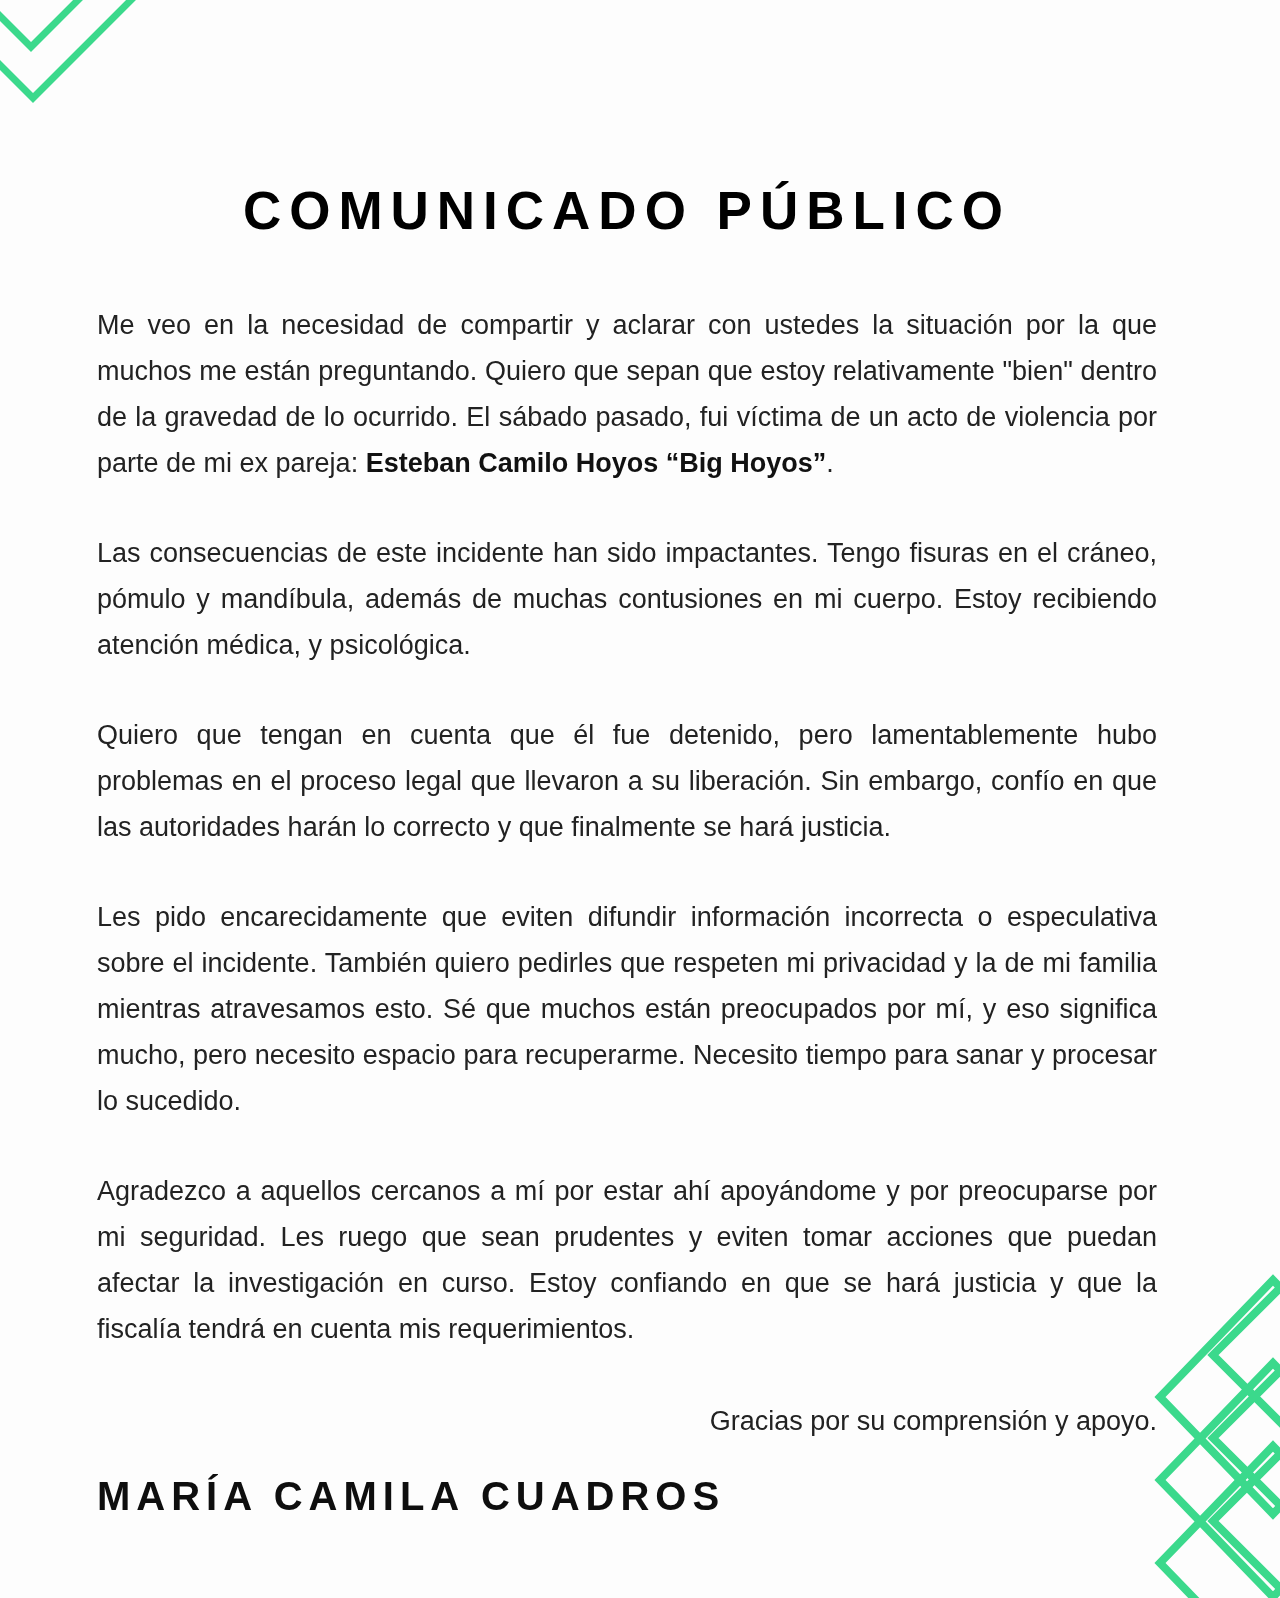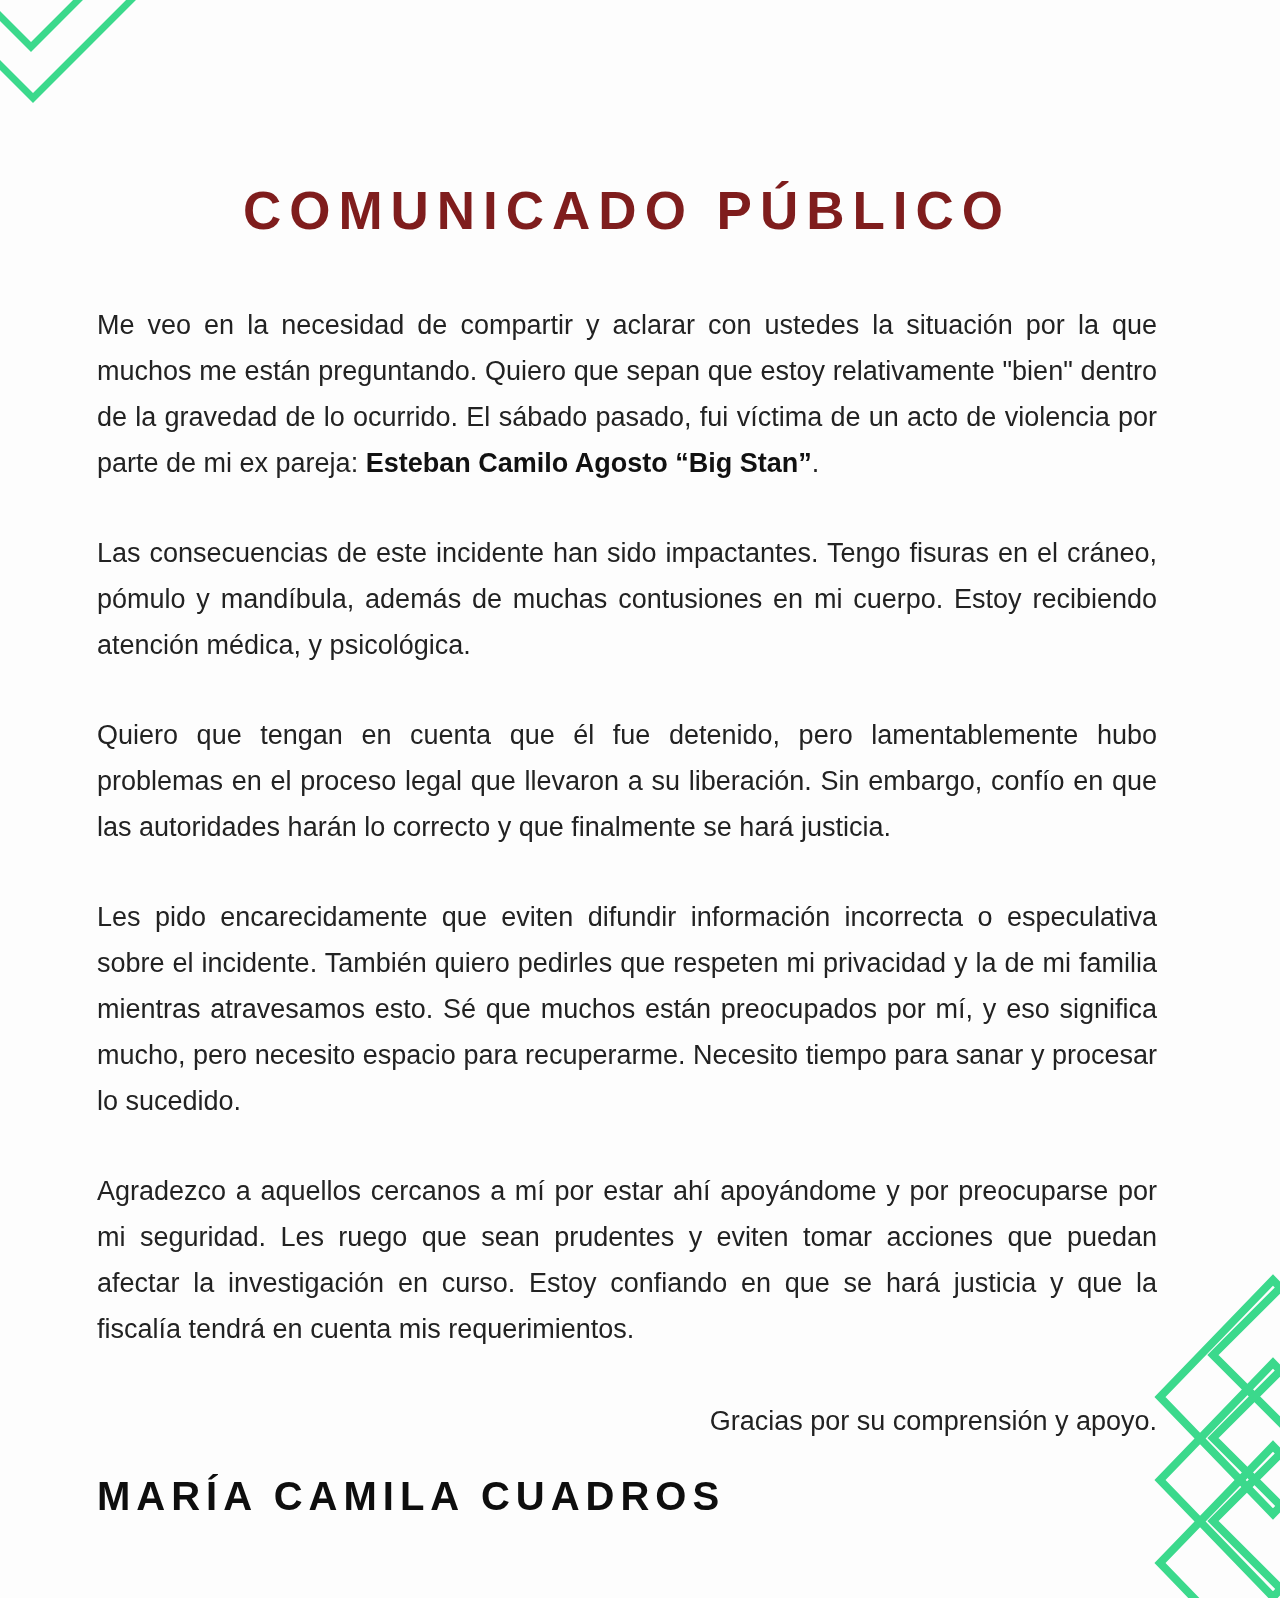--- a/index.html
+++ b/index.html
@@ -29,21 +29,21 @@
     width: 1060px;
     margin: 0 auto 0 97px;
   }
   .doc-title {
     margin: 178px 0 0 0;
     text-align: center;
     font-size: 53px;
     font-weight: bold;
     letter-spacing: 8px;
     line-height: 66px;
-    color: #7f1d1d;
+    color: #000000;
     white-space: nowrap;
   }
   .doc-date {
     margin-top: 52px;
     text-align: right;
     font-size: 29px;
     font-weight: bold;
     line-height: 40px;
     color: #161616;
   }
@@ -91,21 +91,21 @@
     <polygon points="270,-30 387,87 270,204 153,87" fill="none" stroke-width="8" stroke="#3BD98C"></polygon>
     <polygon points="270,53 387,170 270,287 153,170" fill="none" stroke-width="8" stroke="#3BD98C"></polygon>
     <polygon points="270,136 387,253 270,370 153,253" fill="none" stroke-width="8" stroke="#3BD98C"></polygon>
   </svg>
 
   <div class="content">
 
     <h1 class="doc-title">COMUNICADO PÚBLICO</h1>
 
 
-    <p class="para first"><span>Me veo en la necesidad de compartir y aclarar con ustedes la situación por la que muchos me están preguntando. Quiero que sepan que estoy relativamente "bien" dentro de la gravedad de lo ocurrido. El sábado pasado, fui víctima de un acto de violencia por parte de mi ex pareja: </span><strong>Esteban Camilo Agosto “Big Stan”</strong><span>.</span></p>
+    <p class="para first"><span>Me veo en la necesidad de compartir y aclarar con ustedes la situación por la que muchos me están preguntando. Quiero que sepan que estoy relativamente "bien" dentro de la gravedad de lo ocurrido. El sábado pasado, fui víctima de un acto de violencia por parte de mi ex pareja: </span><strong>Esteban Camilo Hoyos “Big Hoyos”</strong><span>.</span></p>
 
     <p class="para">Las consecuencias de este incidente han sido impactantes. Tengo fisuras en el cráneo, pómulo y mandíbula, además de muchas contusiones en mi cuerpo. Estoy recibiendo atención médica, y psicológica.</p>
 
     <p class="para">Quiero que tengan en cuenta que él fue detenido, pero lamentablemente hubo problemas en el proceso legal que llevaron a su liberación. Sin embargo, confío en que las autoridades harán lo correcto y que finalmente se hará justicia.</p>
 
     <p class="para">Les pido encarecidamente que eviten difundir información incorrecta o especulativa sobre el incidente. También quiero pedirles que respeten mi privacidad y la de mi familia mientras atravesamos esto. Sé que muchos están preocupados por mí, y eso significa mucho, pero necesito espacio para recuperarme. Necesito tiempo para sanar y procesar lo sucedido.</p>
 
     <p class="para">Agradezco a aquellos cercanos a mí por estar ahí apoyándome y por preocuparse por mi seguridad. Les ruego que sean prudentes y eviten tomar acciones que puedan afectar la investigación en curso. Estoy confiando en que se hará justicia y que la fiscalía tendrá en cuenta mis requerimientos.</p>
 
     <p class="closing">Gracias por su comprensión y apoyo.</p>

